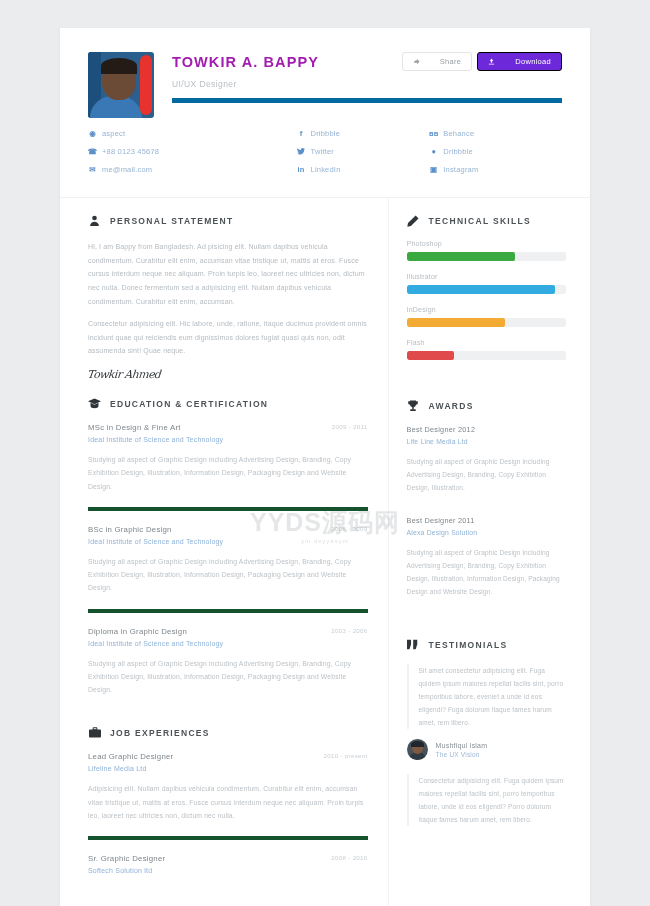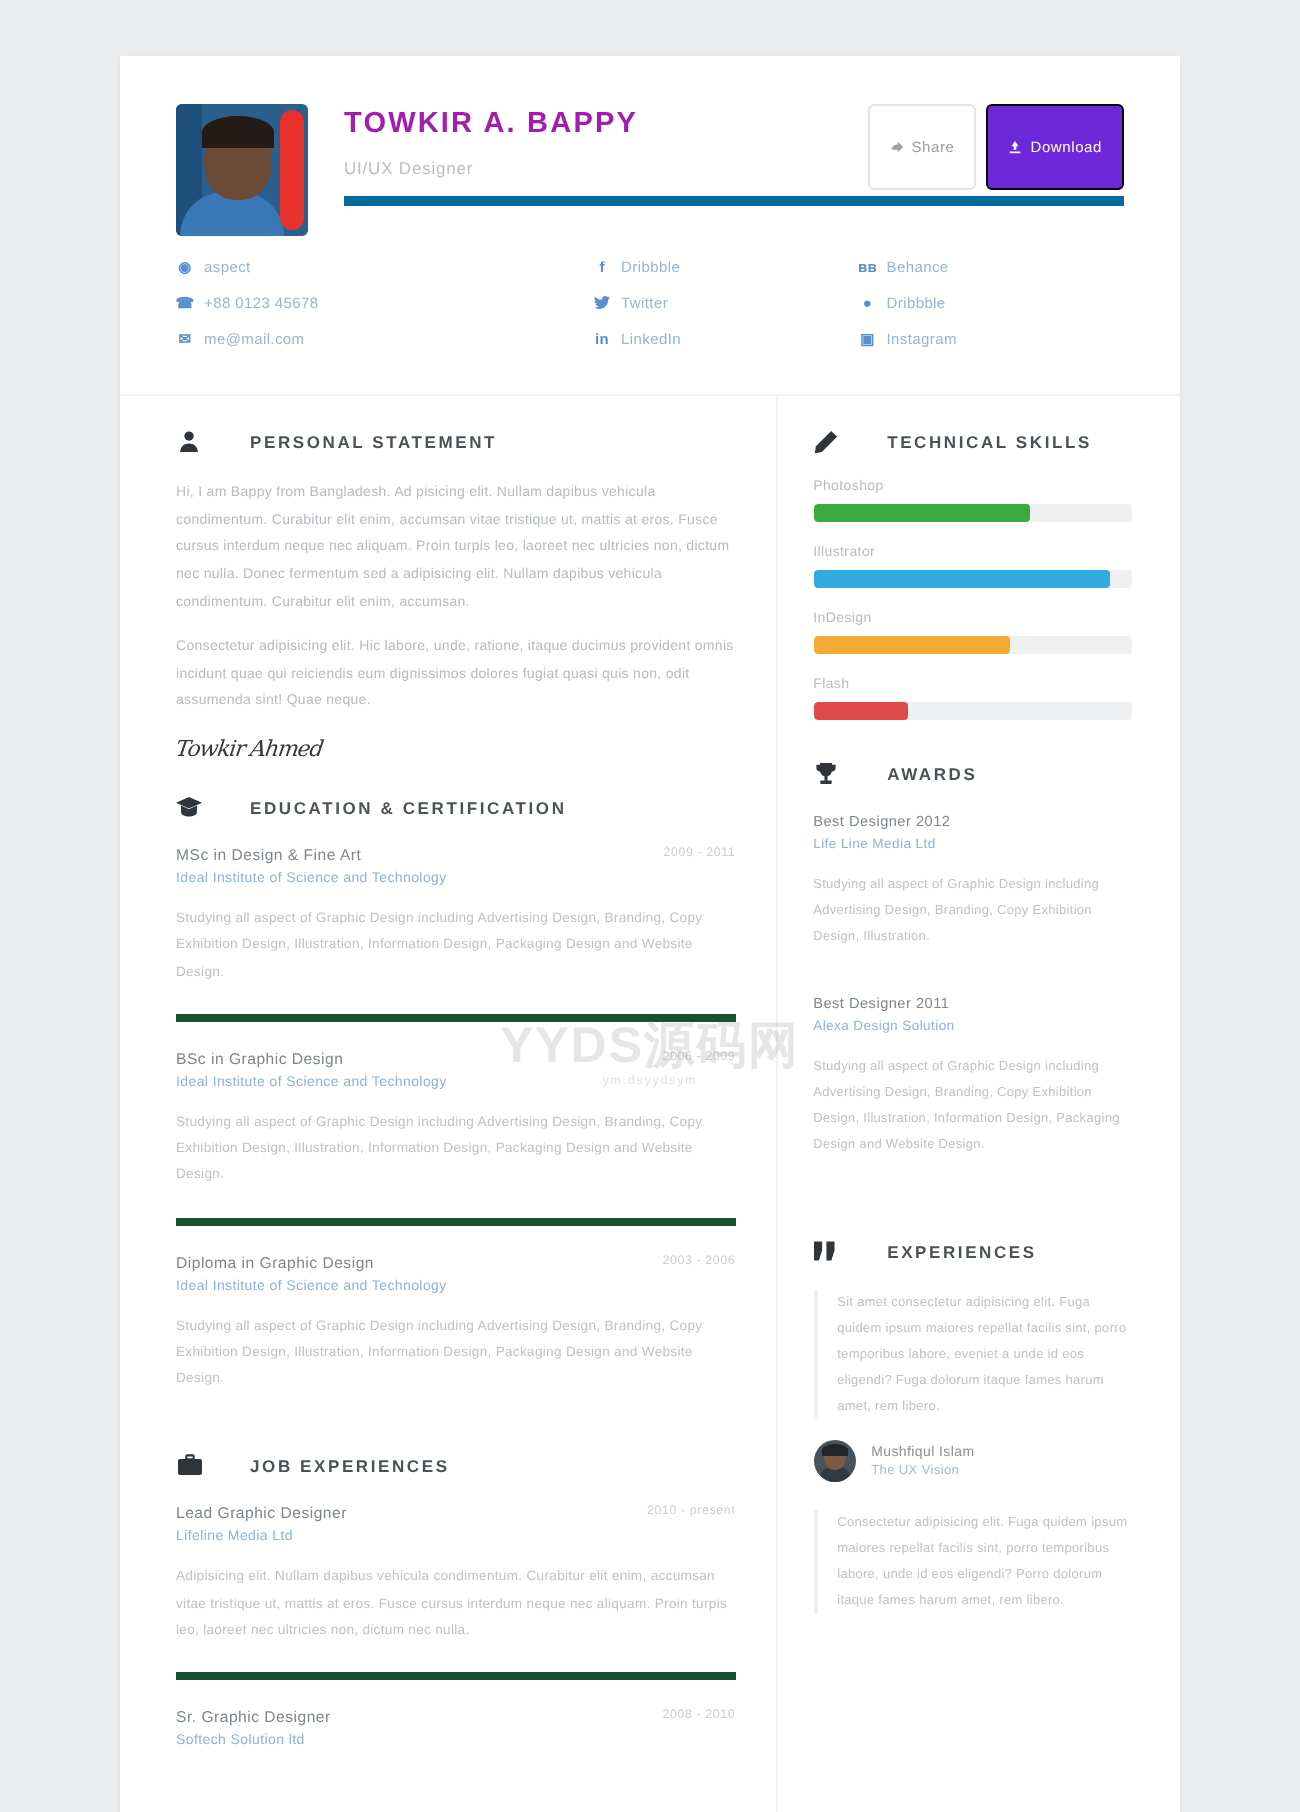--- a/index.html
+++ b/index.html
@@ -94,23 +94,23 @@
   .header-buttons {
     position: absolute;
     right: 28px;
     top: 24px;
     display: flex;
     gap: 5px;
   }
   .btn {
     display: inline-flex;
     align-items: center;
-    gap: 4px;
+    gap: 20px;
     font-size: 7.5px;
-    padding: 16px 10px;
+    padding: 4px 10px;
     border-radius: 3px;
     letter-spacing: 0.3px;
   }
   .btn-share {
     background: #fff;
     border: 1px solid #e2e4e6;
     color: #9aa0a5;
   }
   .btn-download {
     background: #6d28d9;
@@ -158,21 +158,21 @@
   .col-right {
     flex: 1;
     padding: 16px 24px 20px 18px;
   }
 
   .section { margin-bottom: 16px; }
 
   .sec-head {
     display: flex;
     align-items: center;
-    gap: 24px;
+    gap: 9px;
     margin-bottom: 13px;
   }
   .sec-icon {
     width: 13px; height: 13px;
     display: inline-flex;
     align-items: center;
     justify-content: center;
     color: #2f3539;
   }
   .sec-title {
@@ -548,21 +548,21 @@
         </div>
 
         <div class="skill">
           <div class="skill-name">Flash</div>
           <div class="skill-track">
             <div class="skill-fill" style="width: 30%; background: rgb(224, 74, 74);"></div>
           </div>
         </div>
       </div>
 
-      <div class="section" style="margin-top:20px;">
+      <div class="section" style="margin-top:39px;">
         <div class="sec-head">
           <span class="sec-icon">
             <svg width="12" height="12" viewBox="0 0 16 16">
                 <path d="M4 0.6 L12 0.6 L12 5.5 C12 8 10.2 9.6 8 9.6 C5.8 9.6 4 8 4 5.5 Z" fill="#2f3539"></path>
                 <rect x="7" y="9.2" width="2" height="3.4" fill="#2f3539"></rect>
                 <rect x="4.2" y="12.4" width="7.6" height="2.2" rx="0.6" fill="#2f3539"></rect>
                 <path d="M4 1.8 L1.6 1.8 L1.6 4 C1.6 5.4 2.6 6.2 4 6.3 Z" fill="#2f3539"></path>
                 <path d="M12 1.8 L14.4 1.8 L14.4 4 C14.4 5.4 13.4 6.2 12 6.3 Z" fill="#2f3539"></path>
               </svg>
           </span>
@@ -583,21 +583,21 @@
       </div>
 
       <div class="section" style="margin-top:32px;">
         <div class="sec-head">
           <span class="sec-icon">
             <svg width="13" height="11" viewBox="0 0 18 14">
                 <path d="M0 13.6 L3.4 13.6 L5.6 6.6 L5.6 0.4 L0 0.4 Z" fill="#2f3539"></path>
                 <path d="M8.6 13.6 L12 13.6 L14.2 6.6 L14.2 0.4 L8.6 0.4 Z" fill="#2f3539"></path>
               </svg>
           </span>
-          <span class="sec-title">EXPERIENCES</span>
+          <span class="sec-title">TESTIMONIALS</span>
         </div>
 
         <div class="testimonial">
           <div class="quote-box">Sit amet consectetur adipisicing elit. Fuga quidem ipsum maiores repellat facilis sint, porro temporibus labore, eveniet a unde id eos eligendi? Fuga dolorum itaque fames harum amet, rem libero.</div>
           <div class="quote-author">
             <div class="q-avatar">
               <div class="qb"></div>
                 <div class="qf"></div>
                 <div class="qh"></div>
             </div>

